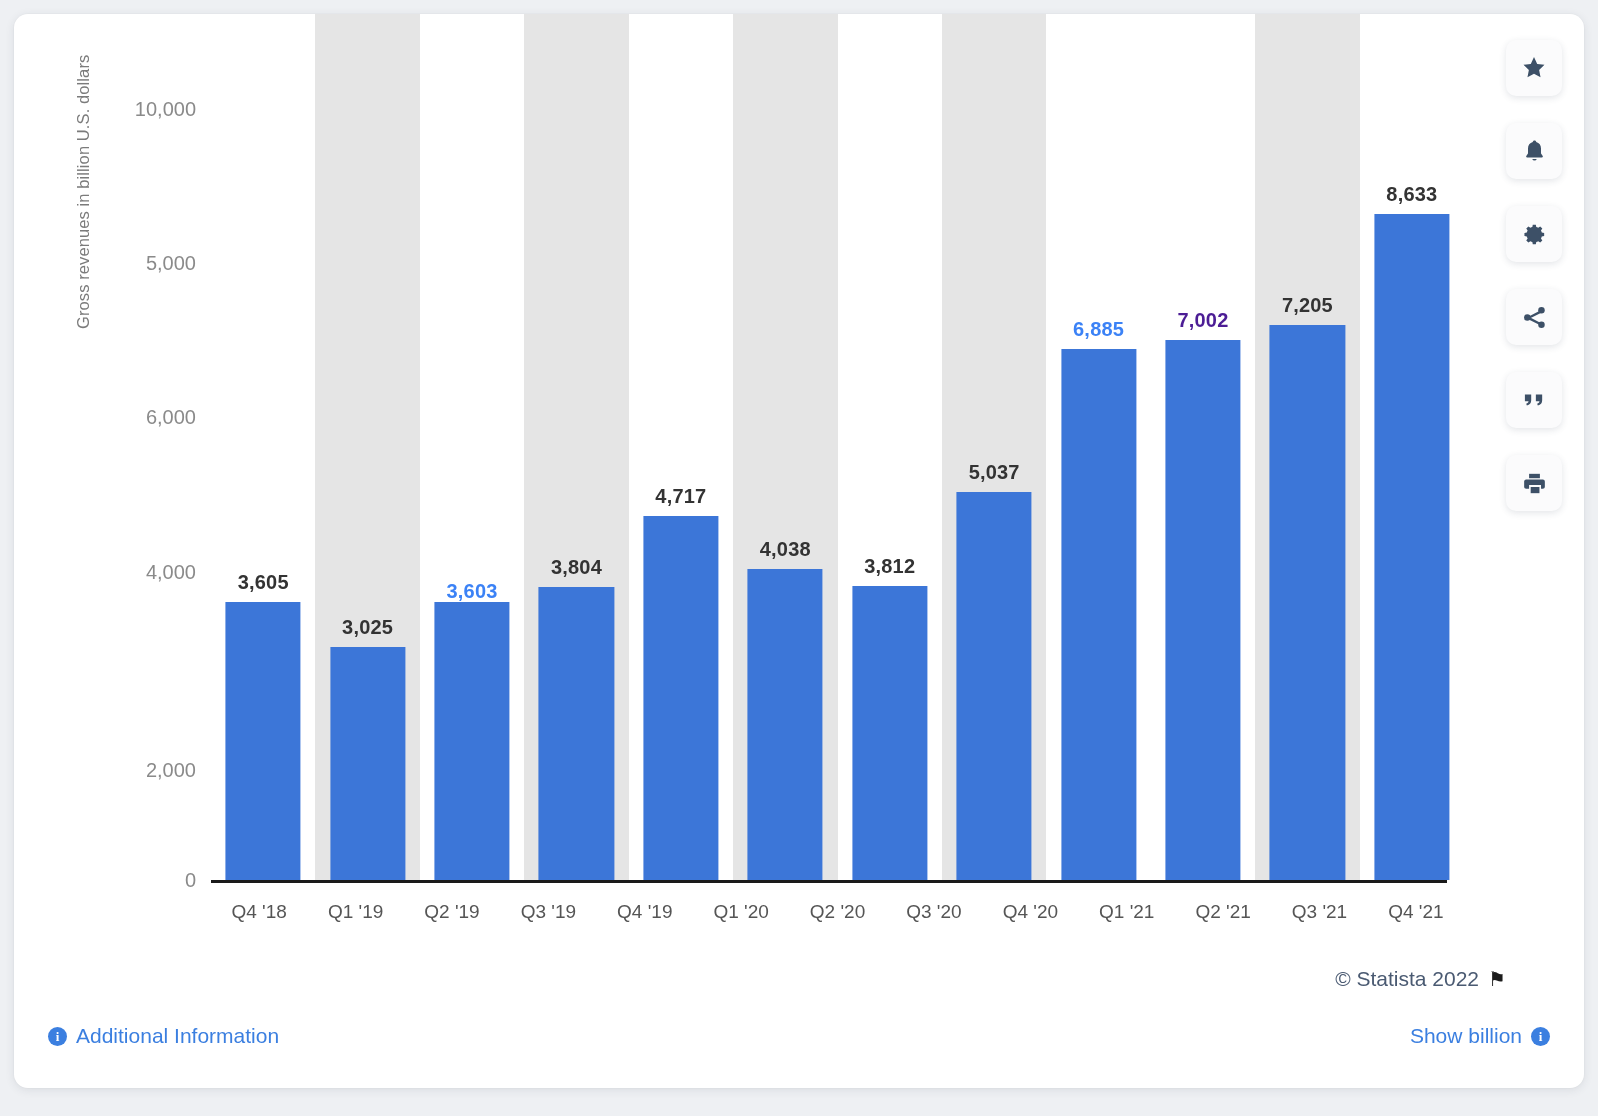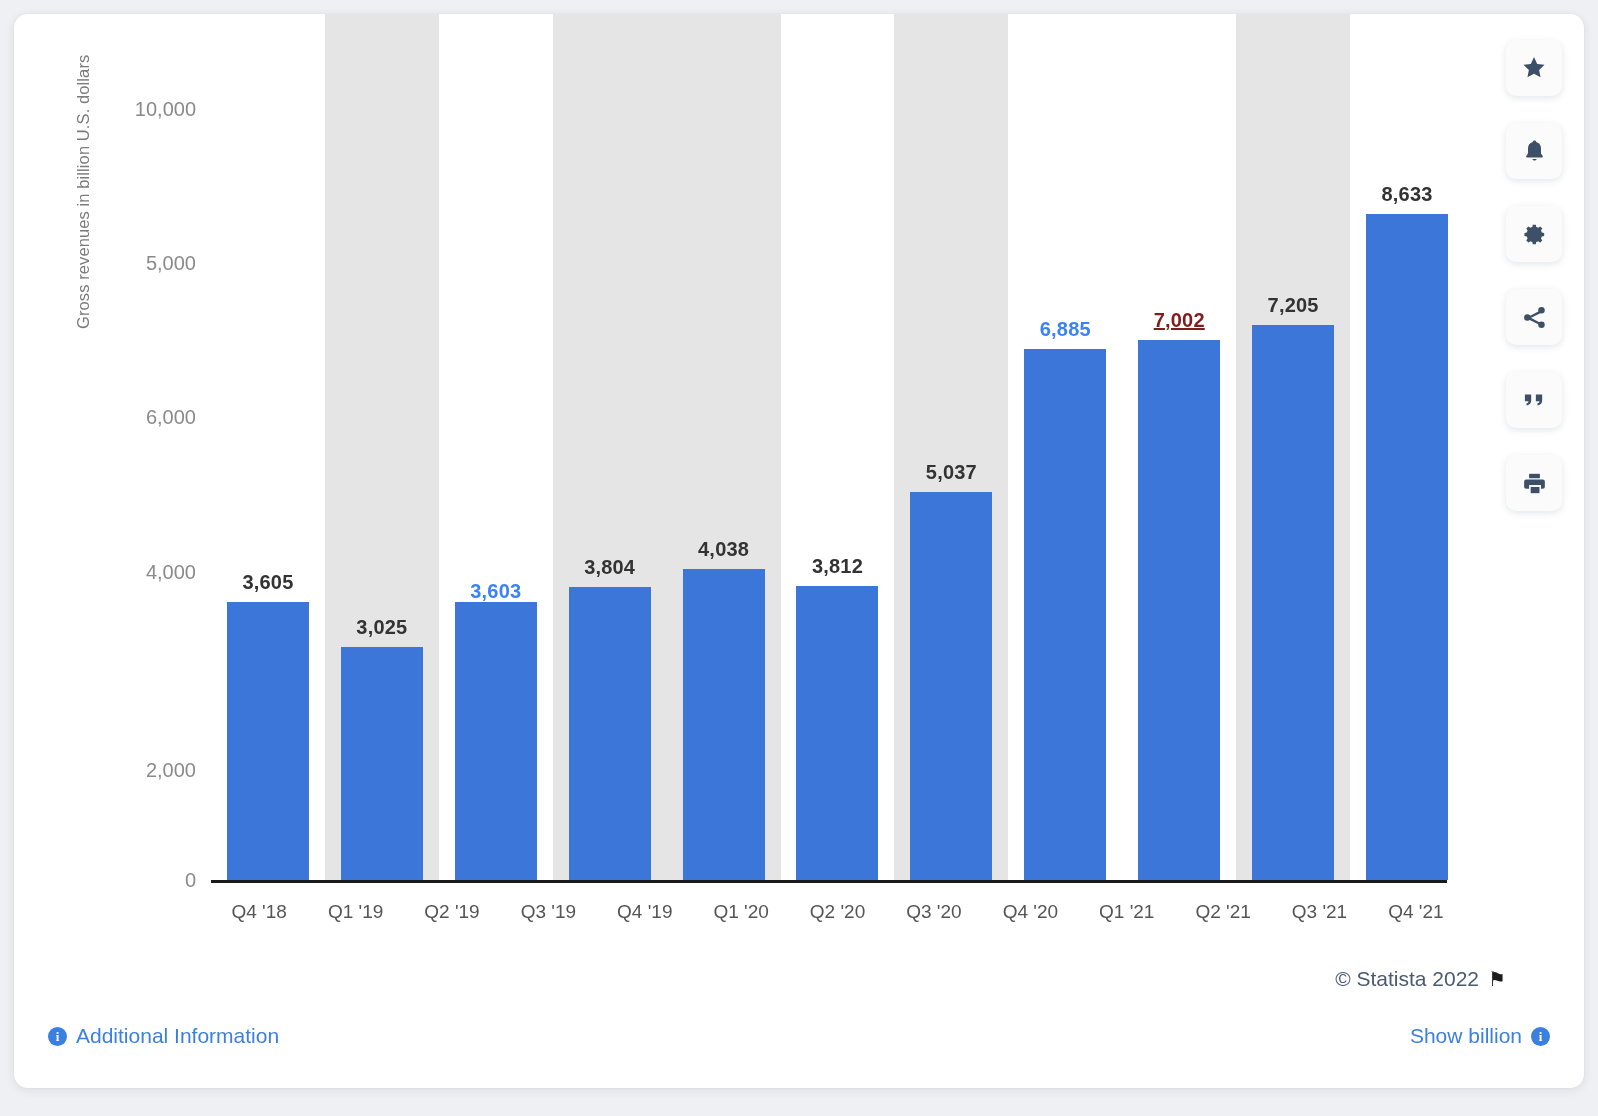--- a/index.html
+++ b/index.html
@@ -252,39 +252,43 @@
           <div class="bar-label" style="bottom: 241.227px; color: rgb(51, 51, 51);">3,025</div>
         </div>
         <div class="band odd">
           <div class="bar" title="Q2 '19: 3,603" style="height: 277.791px; background: rgb(60, 118, 216);"></div>
           <div class="bar-label" style="bottom: 277px; color: #3b82f6;">3,603</div>
         </div>
         <div class="band even">
           <div class="bar" title="Q3 '19: 3,804" style="height: 293.288px; background: rgb(60, 118, 216);"></div>
           <div class="bar-label" style="bottom: 301.288px; color: rgb(51, 51, 51);">3,804</div>
         </div>
+        <div class="band odd">
+          <div class="bar" title="Q4 '19: 4,717" style="height: 363.681px; background: rgb(60, 118, 216);"></div>
+          <div class="bar-label" style="bottom: 371.681px; color: rgb(51, 51, 51);">4,717</div>
+        </div>
         <div class="band even">
           <div class="bar" title="Q1 '20: 4,038" style="height: 311.33px; background: rgb(60, 118, 216);"></div>
           <div class="bar-label" style="bottom: 319.33px; color: rgb(51, 51, 51);">4,038</div>
         </div>
         <div class="band odd">
           <div class="bar" title="Q2 '20: 3,812" style="height: 293.905px; background: rgb(60, 118, 216);"></div>
           <div class="bar-label" style="bottom: 301.905px; color: rgb(51, 51, 51);">3,812</div>
         </div>
         <div class="band even">
           <div class="bar" title="Q3 '20: 5,037" style="height: 388.353px; background: rgb(60, 118, 216);"></div>
           <div class="bar-label" style="bottom: 396.353px; color: rgb(51, 51, 51);">5,037</div>
         </div>
         <div class="band odd">
           <div class="bar" title="Q4 '20: 6,885" style="height: 530.833px; background: rgb(60, 118, 216);"></div>
           <div class="bar-label" style="bottom: 538.833px; color: #3b82f6; text-align: center;">6,885</div>
         </div>
         <div class="band odd">
           <div class="bar" title="Q2 '21: 7,002" style="height: 539.854px; background: rgb(60, 118, 216);"></div>
-          <div class="bar-label" style="bottom: 547.854px; color: #7f1d1d; text-decoration: underline;">7,002</div>
+          <div class="bar-label" style="bottom: 547.854px; color: #4c1d95;">7,002</div>
         </div>
         <div class="band even">
           <div class="bar" title="Q3 '21: 7,205" style="height: 555.505px; background: rgb(60, 118, 216);"></div>
           <div class="bar-label" style="bottom: 563.505px; color: rgb(51, 51, 51);">7,205</div>
         </div>
         <div class="band odd">
           <div class="bar" title="Q4 '21: 8,633" style="height: 665.604px; background: rgb(60, 118, 216);"></div>
           <div class="bar-label" style="bottom: 673.604px; color: rgb(51, 51, 51); margin-top: 8px;">8,633</div>
         </div>
       </div>

